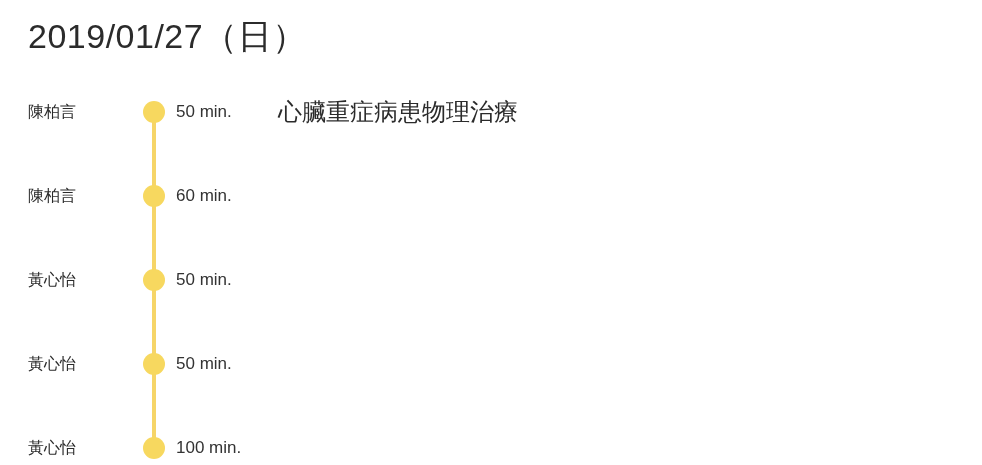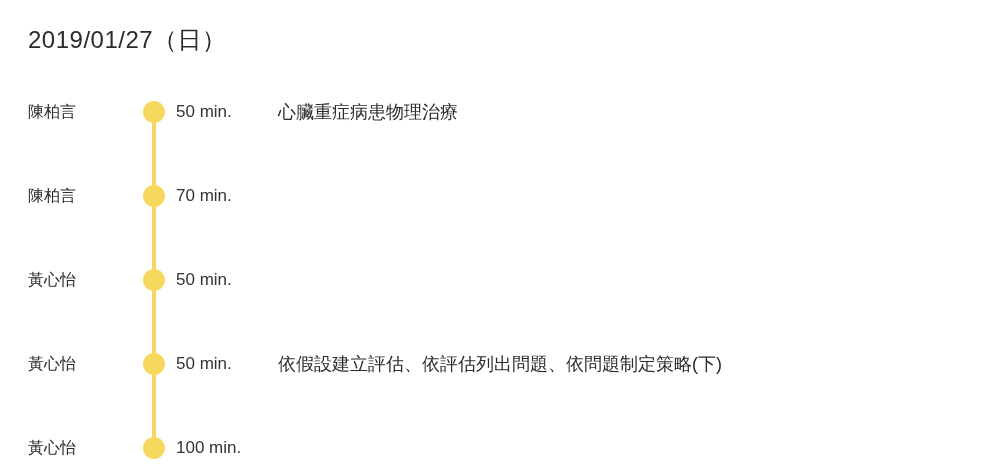--- a/index.html
+++ b/index.html
@@ -16,26 +16,25 @@
   }
   .page {
     position: relative;
     width: 982px;
     height: 465px;
   }
   .title {
     position: absolute;
     left: 28px;
     top: 14px;
-    font-size: 24px;
+    font-size: 34px;
     font-weight: 400;
     color: #2b2b2b;
     letter-spacing: 0.5px;
     white-space: nowrap;
-    margin-top: 10px;
   }
   .schedule {
     position: absolute;
     left: 0;
     top: 70px;
     width: 982px;
   }
   .row {
     position: relative;
     height: 84px;
@@ -80,21 +79,21 @@
     transform: translateY(-50%);
     font-size: 17px;
     color: #333333;
     white-space: nowrap;
   }
   .row .topic {
     position: absolute;
     left: 278px;
     top: 50%;
     transform: translateY(-50%);
-    font-size: 18px;
+    font-size: 24px;
     color: #2b2b2b;
     white-space: nowrap;
   }
 </style>
 </head>
 <body>
 
 <div class="page">
 
   <div class="title">2019/01/27（日）</div>
@@ -106,36 +105,35 @@
       <div class="connector"></div>
       <div class="dot"></div>
       <div class="duration">50 min.</div>
       <div class="topic">心臟重症病患物理治療</div>
     </div>
 
     <div class="row">
       <div class="speaker">陳柏言</div>
       <div class="connector"></div>
       <div class="dot"></div>
-      <div class="duration">70 min.</div>
+      <div class="duration">60 min.</div>
     </div>
 
     <div class="row">
       <div class="speaker">黃心怡</div>
       <div class="connector"></div>
       <div class="dot"></div>
       <div class="duration">50 min.</div>
     </div>
 
     <div class="row">
       <div class="speaker">黃心怡</div>
       <div class="connector"></div>
       <div class="dot"></div>
       <div class="duration">50 min.</div>
-      <div class="topic">依假設建立評估、依評估列出問題、依問題制定策略(下)</div>
     </div>
 
     <div class="row">
       <div class="speaker">黃心怡</div>
 
       <div class="dot"></div>
       <div class="duration">100 min.</div>
     </div>
 
   </div>

